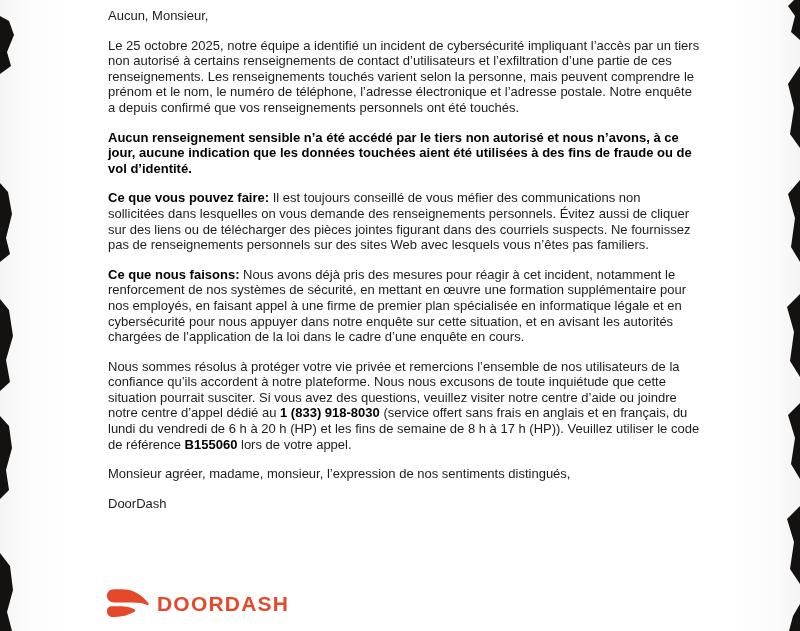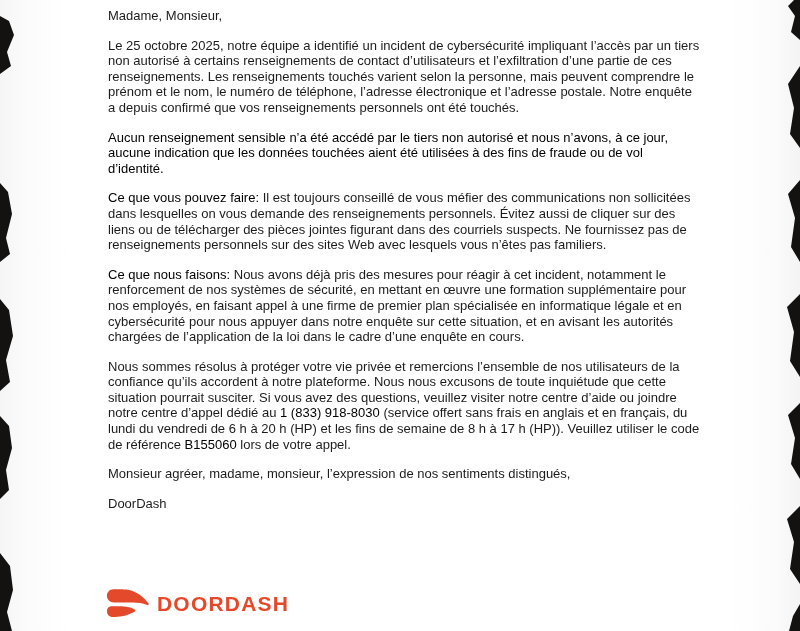--- a/index.html
+++ b/index.html
@@ -27,21 +27,21 @@
     width: 592px;
     font-size: 13px;
     line-height: 15.6px;
     color: #1c1c1c;
   }
   .letter p {
     margin: 0 0 14px 0;
   }
   .letter .bold-para,
   .letter strong {
-    font-weight: normal;
+    font-weight: bold;
     color: #000;
   }
 
   .footer-logo {
     position: absolute;
     left: 106px;
     top: 588px;
     display: flex;
     align-items: center;
     gap: 7px;
@@ -84,21 +84,21 @@
     <path d="M800,66 L800,148 L790,134 L794,108 L788,84 Z"></path>
     <path d="M800,180 L800,262 L791,247 L795,218 L788,194 Z"></path>
     <path d="M800,294 L800,377 L790,361 L794,332 L787,307 Z"></path>
     <path d="M800,403 L800,479 L791,464 L795,438 L788,415 Z"></path>
     <path d="M800,506 L800,584 L790,569 L794,542 L787,519 Z"></path>
     <path d="M800,604 L800,631 L789,631 L793,616 Z"></path>
   </g>
 </svg>
 
 <div class="letter">
-  <p>Madame, Monsieur,</p>
+  <p>Aucun, Monsieur,</p>
 
   <p>Le 25 octobre 2025, notre équipe a identifié un incident de cybersécurité impliquant l’accès par un tiers non autorisé à certains renseignements de contact d’utilisateurs et l’exfiltration d’une partie de ces renseignements. Les renseignements touchés varient selon la personne, mais peuvent comprendre le prénom et le nom, le numéro de téléphone, l’adresse électronique et l’adresse postale. Notre enquête a depuis confirmé que vos renseignements personnels ont été touchés.</p>
 
   <p class="bold-para">Aucun renseignement sensible n’a été accédé par le tiers non autorisé et nous n’avons, à ce jour, aucune indication que les données touchées aient été utilisées à des fins de fraude ou de vol d’identité.</p>
 
   <p><strong>Ce que vous pouvez faire:</strong><span> Il est toujours conseillé de vous méfier des communications non sollicitées dans lesquelles on vous demande des renseignements personnels. Évitez aussi de cliquer sur des liens ou de télécharger des pièces jointes figurant dans des courriels suspects. Ne fournissez pas de renseignements personnels sur des sites Web avec lesquels vous n’êtes pas familiers.</span></p>
 
   <p><strong>Ce que nous faisons:</strong><span> Nous avons déjà pris des mesures pour réagir à cet incident, notamment le renforcement de nos systèmes de sécurité, en mettant en œuvre une formation supplémentaire pour nos employés, en faisant appel à une firme de premier plan spécialisée en informatique légale et en cybersécurité pour nous appuyer dans notre enquête sur cette situation, et en avisant les autorités chargées de l’application de la loi dans le cadre d’une enquête en cours.</span></p>
 
   <p><span>Nous sommes résolus à protéger votre vie privée et remercions l’ensemble de nos utilisateurs de la confiance qu’ils accordent à notre plateforme. Nous nous excusons de toute inquiétude que cette situation pourrait susciter. Si vous avez des questions, veuillez visiter notre centre d’aide ou joindre notre centre d’appel dédié au </span><strong>1 (833) 918-8030</strong><span> (service offert sans frais en anglais et en français, du lundi du vendredi de 6 h à 20 h (HP) et les fins de semaine de 8 h à 17 h (HP)). Veuillez utiliser le code de référence </span><strong>B155060</strong><span> lors de votre appel.</span></p>

